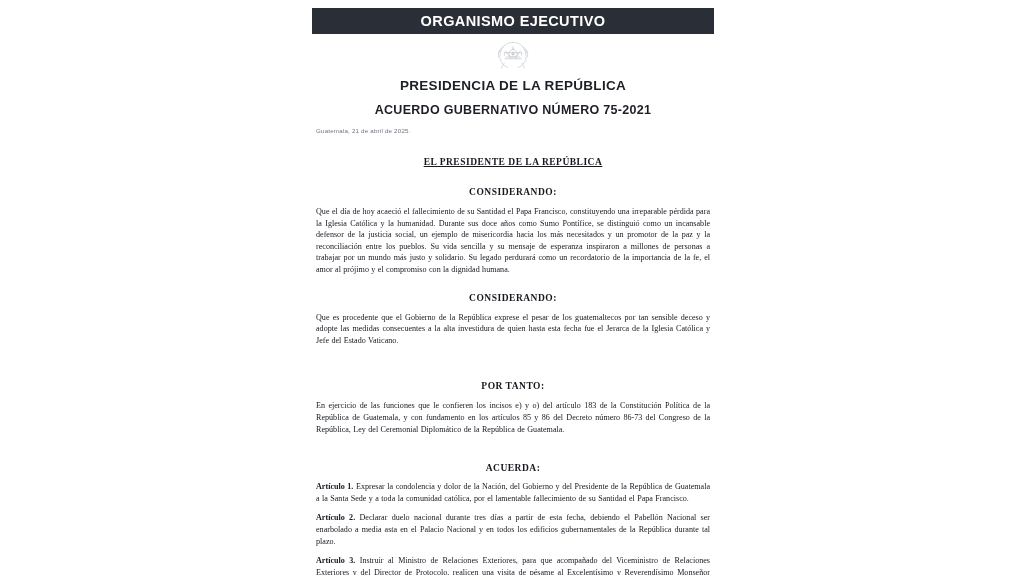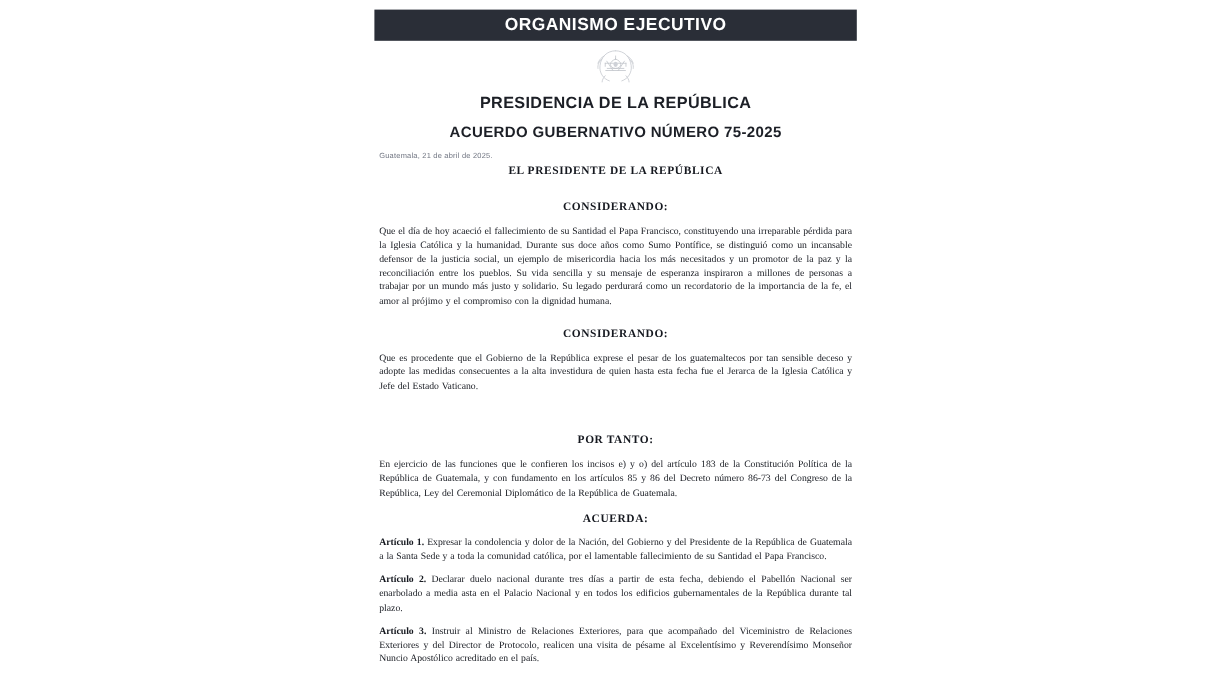--- a/index.html
+++ b/index.html
@@ -86,33 +86,34 @@
     padding: 0 4px 0 4px;
     color: #15181f;
   }
   .center-head {
     text-align: center;
     font-weight: bold;
     font-size: 9.5px;
     letter-spacing: 0.5px;
   }
   .head-presidente {
-    margin-top: 4px;
+    margin-top: 23px;
+    text-decoration: underline;
   }
   .head-considerando {
     margin-top: 20px;
   }
   .head-considerando-2 {
     margin-top: 17px;
   }
   .head-portanto {
     margin-top: 35px;
   }
   .head-acuerda {
-    margin-top: 12px;
+    margin-top: 28px;
   }
 
   p.para {
     text-align: justify;
     font-size: 8.1px;
     line-height: 11.6px;
     margin: 9px 0 0 0;
     color: #15181f;
     word-spacing: 0.4px;
   }
@@ -153,21 +154,21 @@
         <path d="M50 26 L50 20"></path>
         <path d="M33 30 L45 48"></path>
         <path d="M67 30 L55 48"></path>
         <path d="M31 48 L69 48"></path>
       </g>
       <ellipse cx="50" cy="36" rx="4" ry="5" fill="#a7adb7"></ellipse>
     </svg>
   </div>
 
   <div class="h-presidencia">PRESIDENCIA DE LA REPÚBLICA</div>
-  <div class="h-acuerdo">ACUERDO GUBERNATIVO NÚMERO 75-2025</div>
+  <div class="h-acuerdo">ACUERDO GUBERNATIVO NÚMERO 75-2021</div>
 
   <div class="dateline">Guatemala, 21 de abril de 2025.</div>
 
   <div class="doc-body">
 
     <div class="center-head head-presidente">EL PRESIDENTE DE LA REPÚBLICA</div>
 
     <div class="center-head head-considerando">CONSIDERANDO:</div>
     <p class="para">Que el día de hoy acaeció el fallecimiento de su Santidad el Papa Francisco, constituyendo una irreparable pérdida para la Iglesia Católica y la humanidad. Durante sus doce años como Sumo Pontífice, se distinguió como un incansable defensor de la justicia social, un ejemplo de misericordia hacia los más necesitados y un promotor de la paz y la reconciliación entre los pueblos. Su vida sencilla y su mensaje de esperanza inspiraron a millones de personas a trabajar por un mundo más justo y solidario. Su legado perdurará como un recordatorio de la importancia de la fe, el amor al prójimo y el compromiso con la dignidad humana.</p>
 

